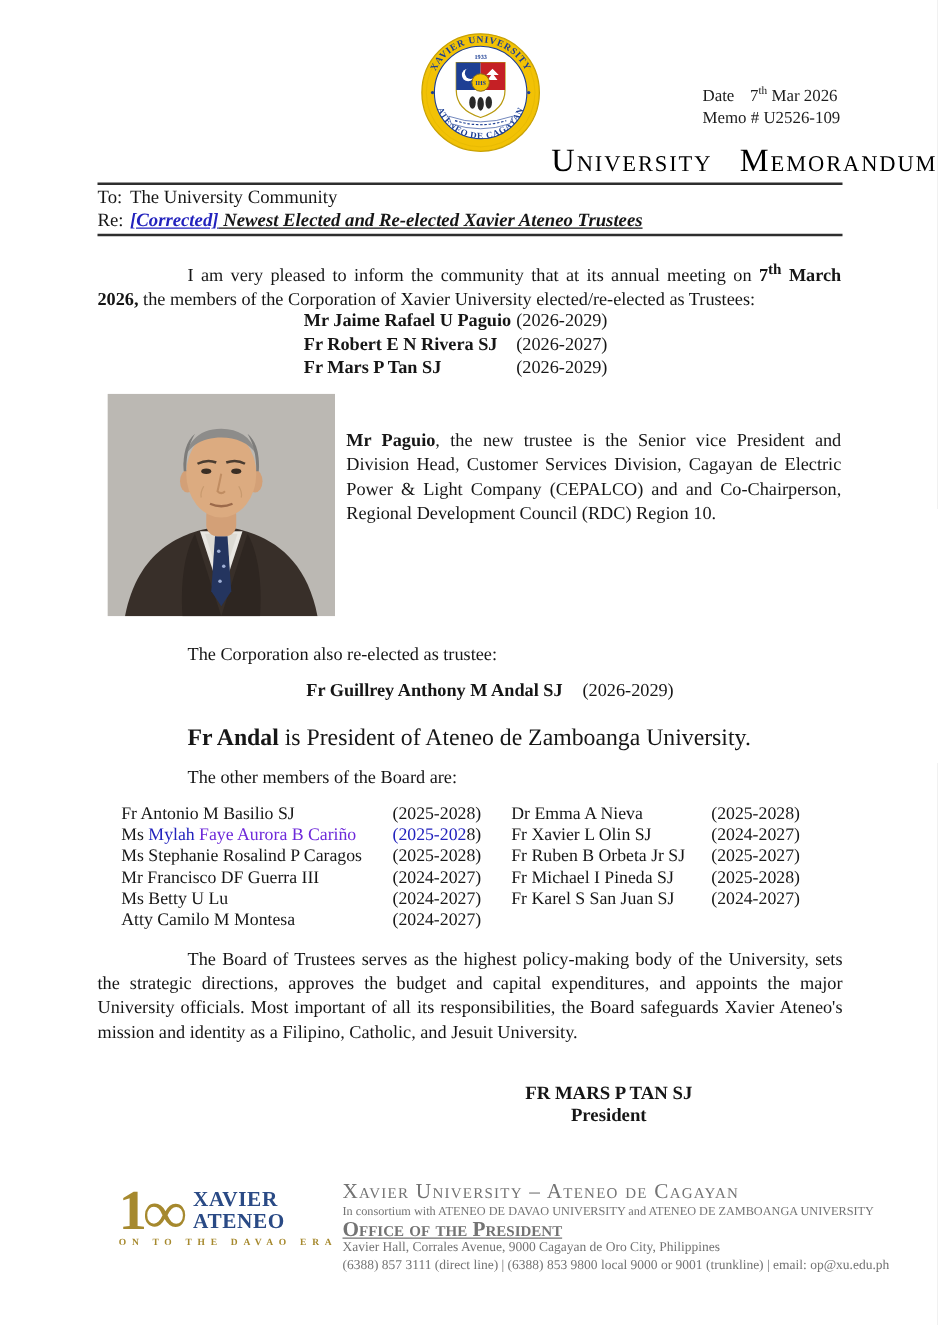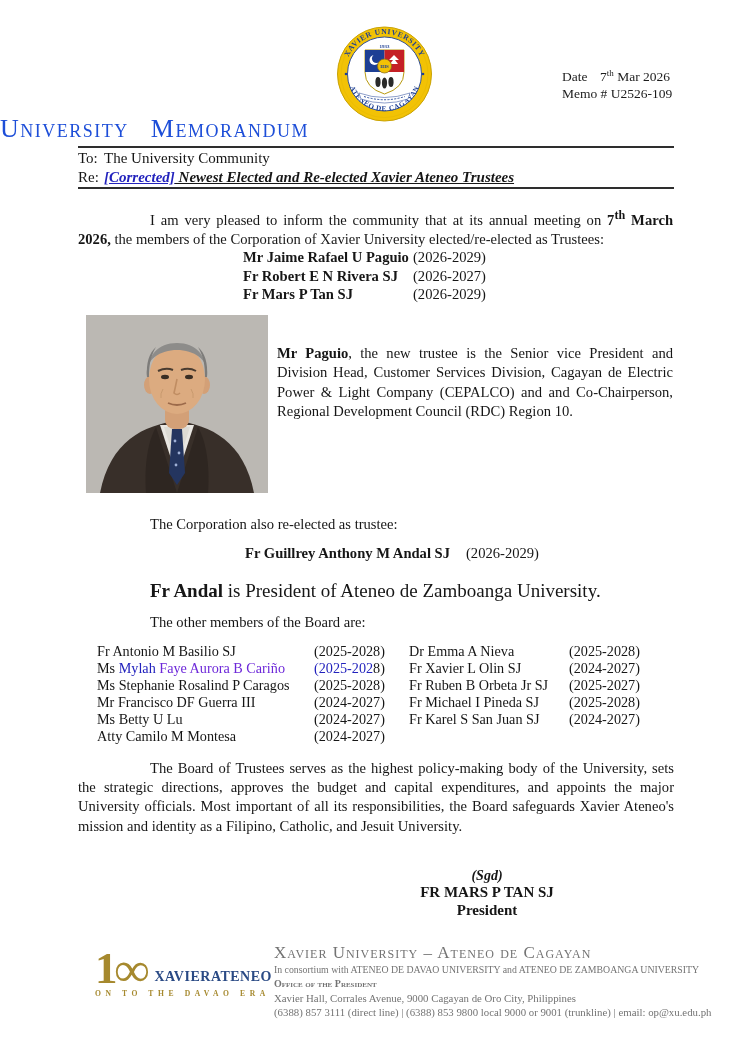--- a/index.html
+++ b/index.html
@@ -7,22 +7,22 @@
     position:relative; width:750px; height:1060px; background:#ffffff;
     font-family:"Liberation Serif","DejaVu Serif",serif; color:#161616; overflow:hidden;
     margin:0 auto;
   }
   
   .seal{position:absolute; left:334px; top:26px; width:101px; height:96px;}
   .dateblock{position:absolute; left:562px; top:64px; font-size:13.5px; line-height:17px; color:#1c1c1c;}
   .dateblock .dlabel{display:inline-block; min-width:38px;}
   .dateblock sup{font-size:9px;}
   .title{
-    position:absolute; left:0; right:0; top:114px; text-align:left;
-    font-variant:small-caps; font-size:26px; letter-spacing:1.5px; word-spacing:14px; color:#1d4ed8;
+    position:absolute; left:0; right:0; top:114px; text-align:right;
+    font-variant:small-caps; font-size:26px; letter-spacing:1.5px; word-spacing:14px; color:#000000;padding-left:32px;
   }
   .rule{position:absolute; left:78px; width:596px; height:1.6px; background:#2e2e2e;}
   .rule1{top:146px;}
   .rule2{top:187px;}
   .tore{position:absolute; left:78px; top:149px; font-size:15px; line-height:18.5px;}
   .tore .lbl{display:inline-block; width:26px;}
   .re-it{font-style:italic; font-weight:bold; text-decoration:underline;}
   .blue{color:#2222bd;}
   
   .para1{position:absolute; left:78px; top:194px; width:595px; font-size:14.6px; line-height:19px; text-align:justify; text-indent:72px;margin-top:12px;}
@@ -46,26 +46,26 @@
   
   .signature{position:absolute; left:378px; top:867px; width:218px; text-align:center;}
   .sgd{font-size:14px; font-weight:bold; font-style:italic; line-height:17px;}
   .signame{font-size:15px; font-weight:bold; line-height:17.5px;}
   .sigtitle{font-size:15px; font-weight:bold; line-height:17.5px;}
   
   .flogo{position:absolute; left:95px; top:951px; width:172px;}
   .frow{display:flex; align-items:flex-end;}
   .fnum{font-size:45px; font-weight:bold; color:#a6892e; line-height:34px; letter-spacing:-2px;}
   .finf{font-size:49px; font-weight:bold; color:#a6892e; line-height:30px; margin-left:-1px;}
-  .fxa{display:flex; flex-direction:row; color:#2a4a85; font-weight:bold; font-size:14px; line-height:17px; letter-spacing:0.5px; margin-left:5px;}
+  .fxa{display:flex; flex-direction:column; color:#2a4a85; font-weight:bold; font-size:17px; line-height:17px; letter-spacing:0.5px; margin-left:5px;}
   .ftag{color:#a6892e; font-size:7.6px; letter-spacing:4.6px; margin-top:4px; white-space:nowrap; font-weight:bold;}
   .ftext{position:absolute; left:274px; top:943px; width:430px; color:#737373;}
   .forg{font-variant:small-caps; font-size:17px; letter-spacing:1px; line-height:20px; white-space:nowrap;}
   .fcons{font-size:9.8px; line-height:13px; white-space:nowrap;}
-  .foffice{font-variant:small-caps; font-weight:bold; font-size:10px; line-height:16px;}
+  .foffice{font-variant:small-caps; font-weight:bold; font-size:17px; line-height:16px;text-decoration:underline;}
   .faddr,.fcontact{font-size:10.8px; line-height:13.5px; white-space:nowrap;}
 </style>
 </head>
 <body>
 
 <div class="page">
 
   <svg class="seal" viewBox="0 0 101 96">
     <circle cx="50.5" cy="48" r="47" fill="#f2c205" stroke="#c9a204" stroke-width="1"></circle>
     <circle cx="50.5" cy="48" r="37" fill="#ffffff" stroke="#1d3f94" stroke-width="0.9"></circle>
@@ -229,21 +229,20 @@
         <div class="lrow">
           <span class="lname">Fr Karel S San Juan SJ</span>
           <span class="lterm">(2024-2027)</span>
         </div>
       </div>
   </div>
 
   <div class="closing">The Board of Trustees serves as the highest policy-making body of the University, sets the strategic directions, approves the budget and capital expenditures, and appoints the major University officials.  Most important of all its responsibilities, the Board safeguards Xavier Ateneo's mission and identity as a Filipino, Catholic, and Jesuit University.</div>
 
   <div class="signature">
-    <div class="sgd">(Sgd)</div>
     <div class="signame">FR MARS P TAN SJ</div>
     <div class="sigtitle">President</div>
   </div>
 
   <div class="flogo">
     <div class="frow">
       <span class="fnum">1</span>
         <span class="finf">∞</span>
       <span class="fxa">
           <span>XAVIER</span>

